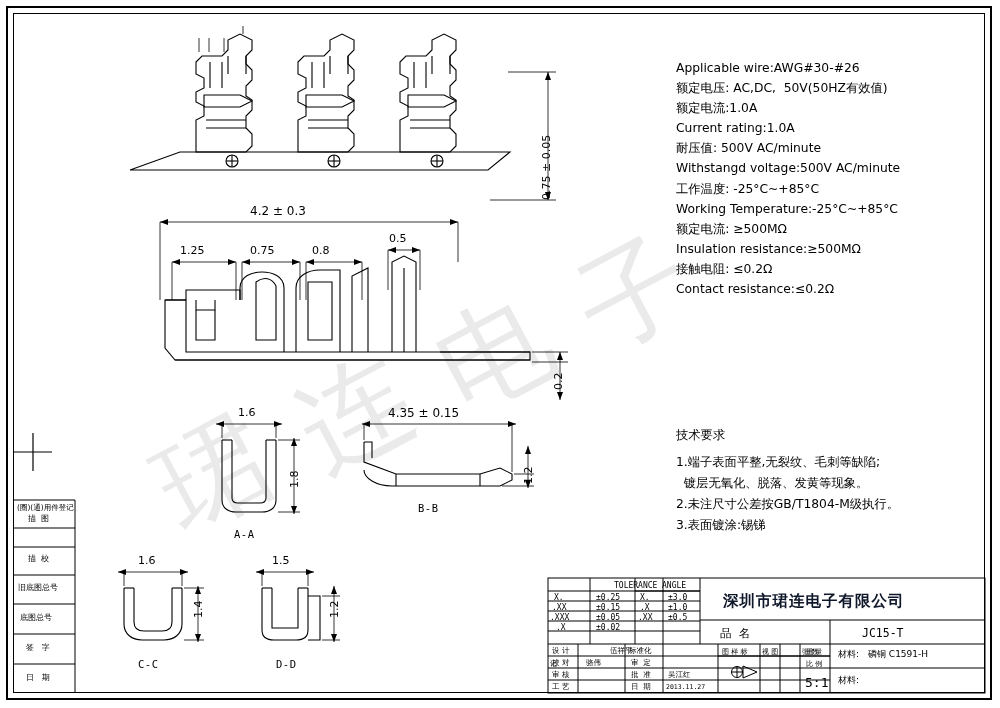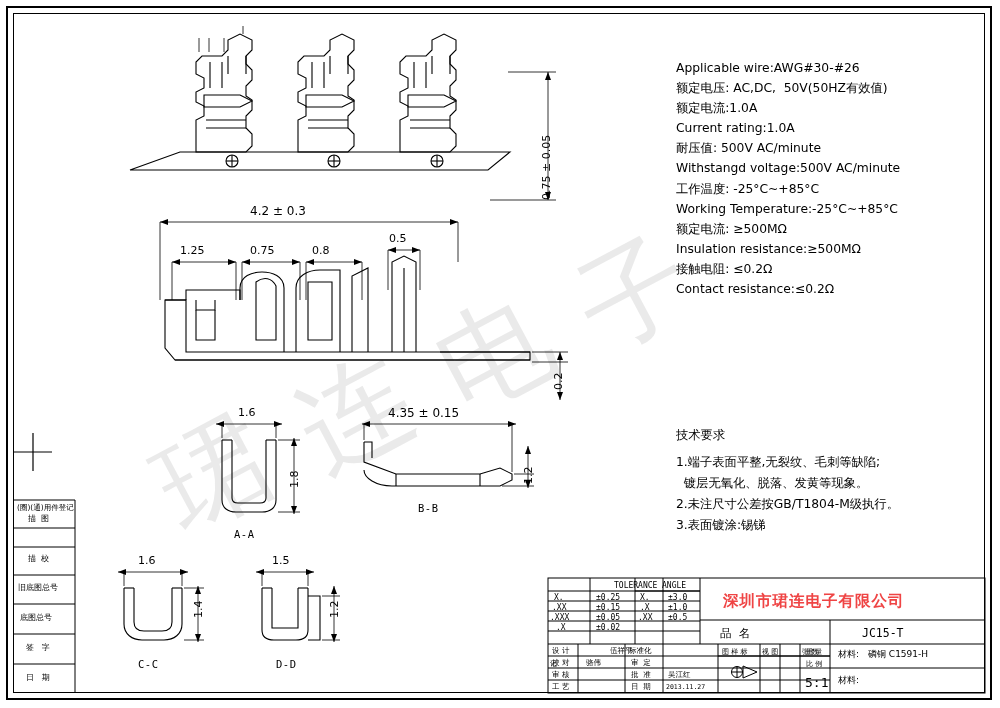--- a/index.html
+++ b/index.html
@@ -8,21 +8,21 @@
   .frame-outer{position:absolute;left:6px;top:6px;width:986px;height:694px;border:2px solid #000;box-sizing:border-box;}
   .frame-inner{position:absolute;left:13px;top:13px;width:972px;height:680px;border:1px solid #000;box-sizing:border-box;}
   .txt{position:absolute;white-space:pre;font-family:"DejaVu Sans",sans-serif;}
   .mono{font-family:"DejaVu Sans Mono",monospace;}
   .specs{position:absolute;left:676px;top:58px;width:300px;font-size:12.3px;line-height:20.1px;letter-spacing:0px;}
   .specs div{white-space:pre;}
   .tech{position:absolute;left:676px;top:425px;width:300px;font-size:12.3px;line-height:21px;}
   .tech div{white-space:pre;}
   .dimlabel{position:absolute;font-size:11px;font-family:"DejaVu Sans",sans-serif;white-space:pre;}
   .seclabel{position:absolute;font-size:10.5px;letter-spacing:.5px;white-space:pre;}
-  .company{position:absolute;font-size:15.5px;font-weight:bold;color:#ef4444;letter-spacing:1px;}
+  .company{position:absolute;font-size:15.5px;font-weight:bold;color:#0f172a;letter-spacing:1px;}
   
   .wm{position:absolute;left:150px;top:150px;width:560px;height:420px;pointer-events:none;}
   .wm span{position:absolute;font-size:110px;color:rgba(150,150,150,.20);font-family:"DejaVu Sans",sans-serif;transform:rotate(-28deg);}
   svg{position:absolute;left:0;top:0;}
 </style>
 </head>
 <body>
 
 <div id="sheet">
 

